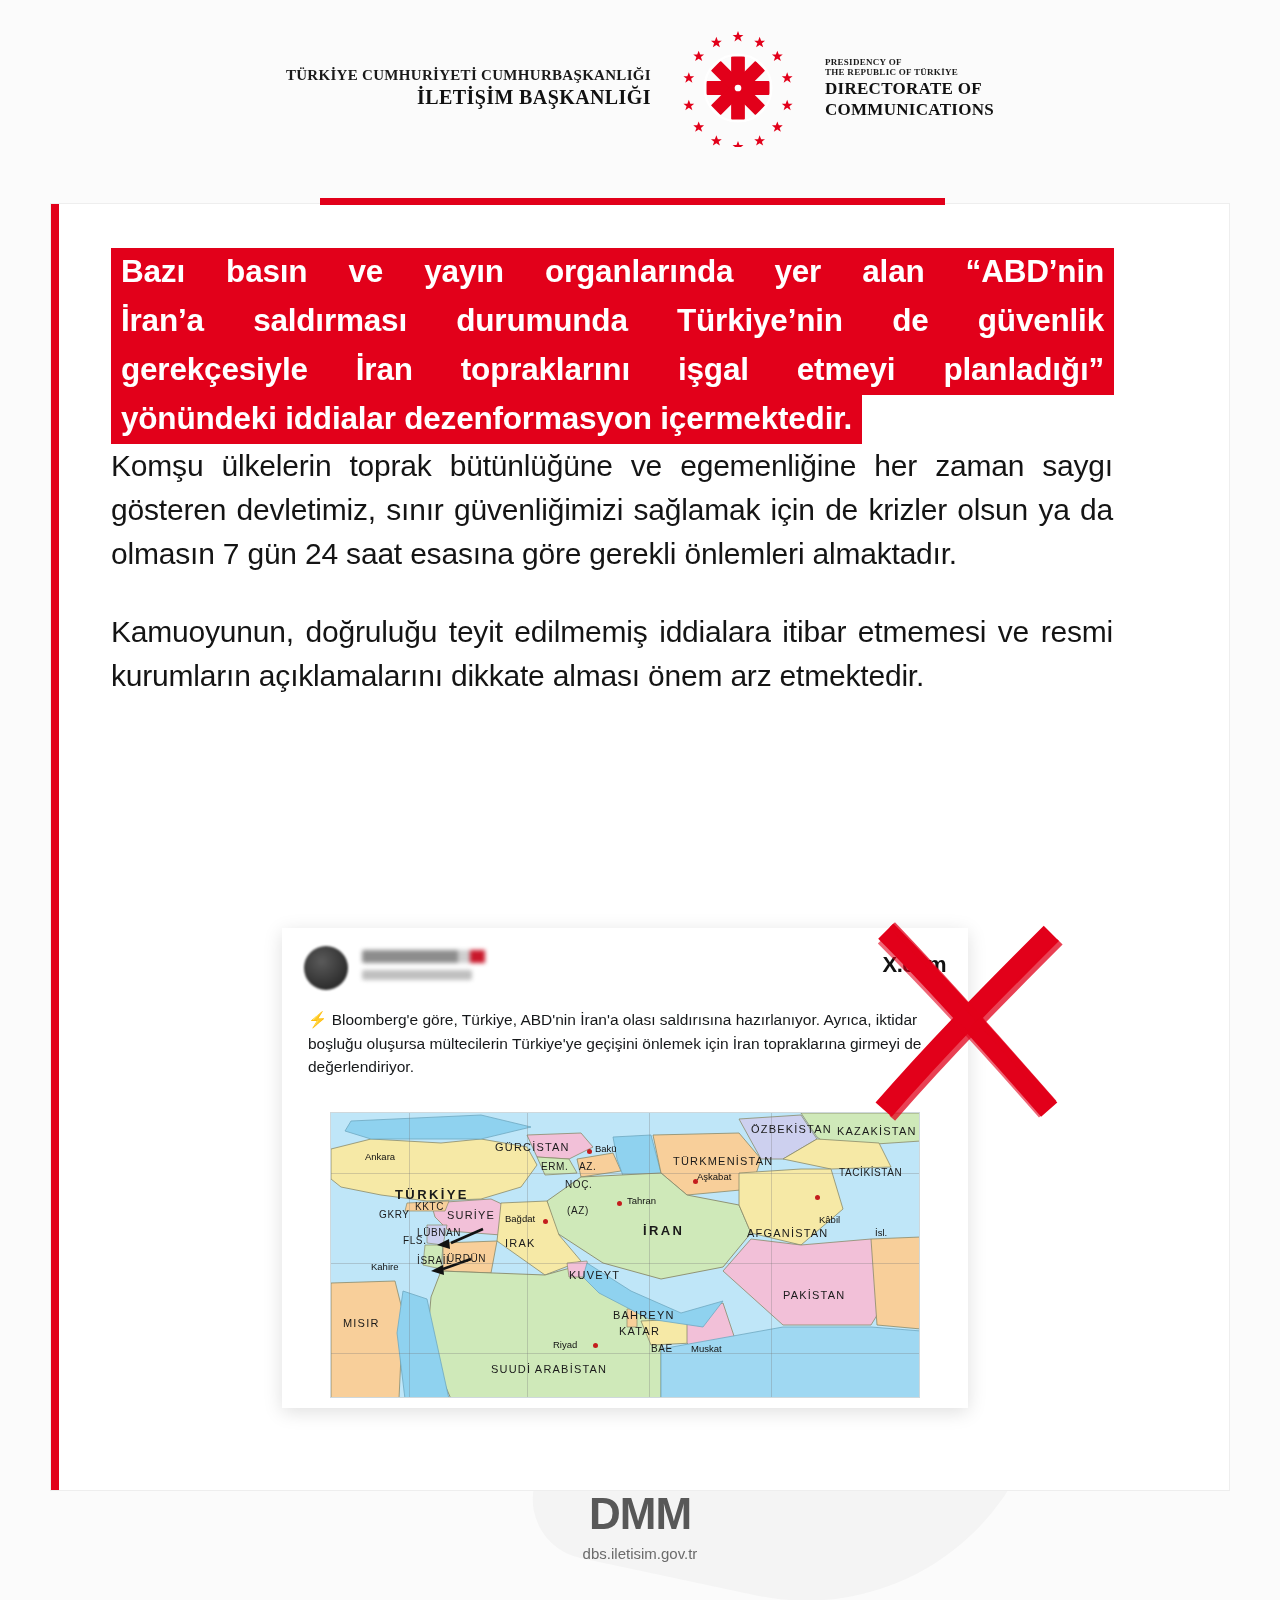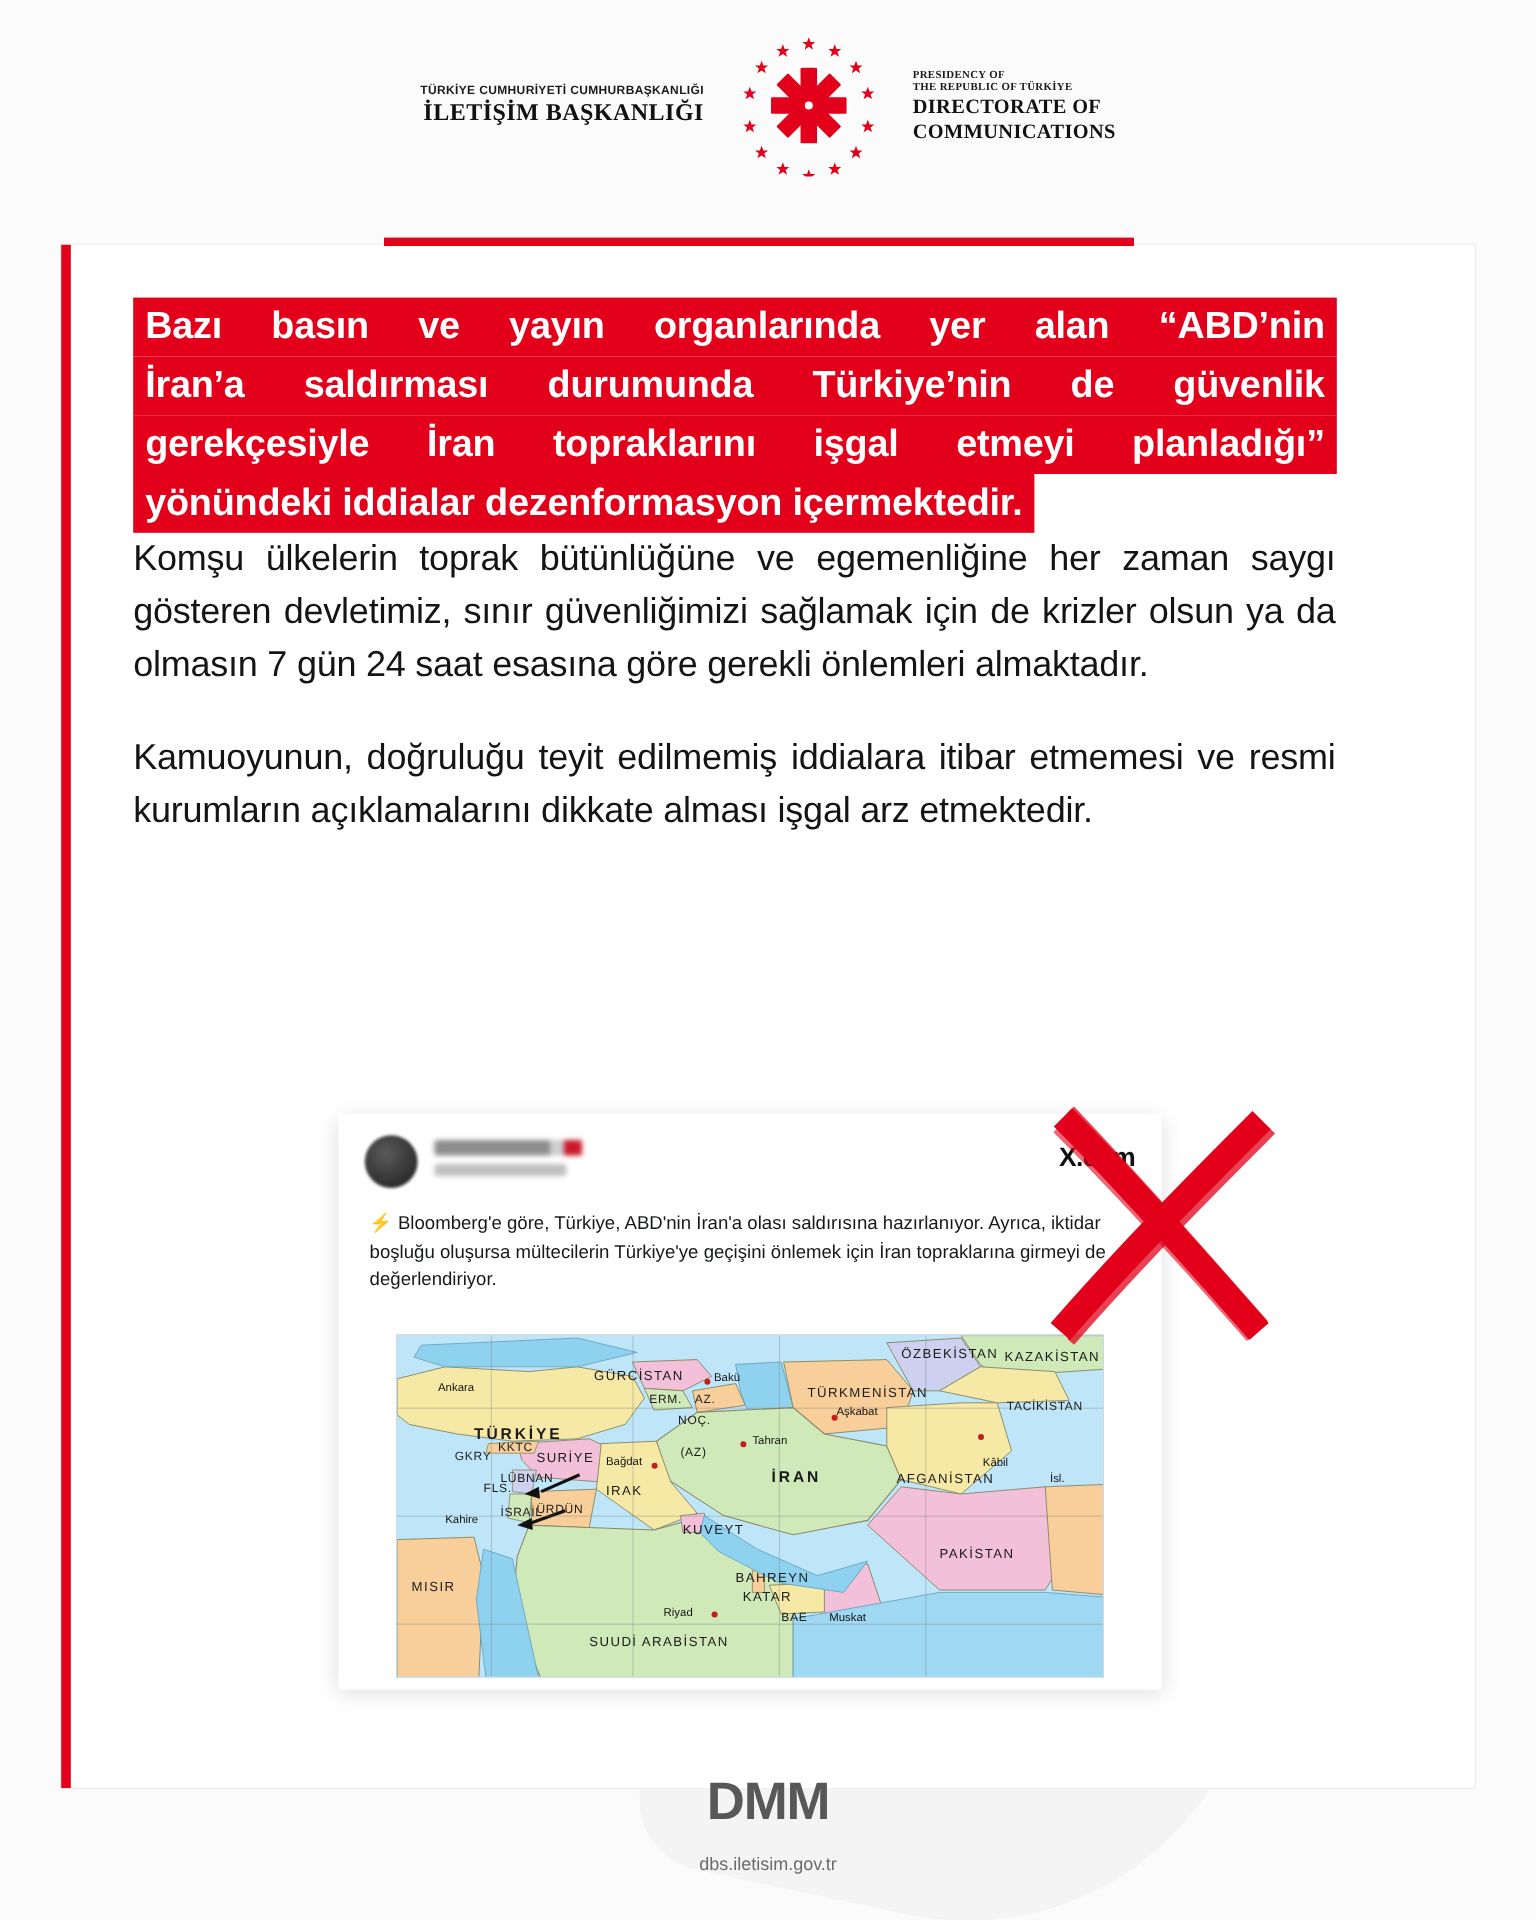--- a/index.html
+++ b/index.html
@@ -63,25 +63,25 @@
     align-items: center;
     justify-content: center;
     gap: 28px;
     z-index: 4;
   }
   .brand-tr {
     text-align: right;
     line-height: 1.15;
   }
   .brand-tr .small {
-    font-size: 10px;
+    font-size: 15px;
     letter-spacing: 0.3px;
     color: #1a1a1a;
     font-weight: 700;
-    font-family: Liberation Sans, sans-serif;
+    font-family: Liberation Serif, serif;
   }
   .brand-tr .big {
     font-size: 20px;
     color: #111;
     font-weight: 700;
     letter-spacing: 0.4px;
     font-family: "Liberation Serif", serif;
     margin-top: 2px;
   }
   .brand-en {
@@ -319,21 +319,21 @@
     z-index: 7;
   }
   .footer .dmm {
     font-size: 44px;
     font-weight: 700;
     color: #585858;
     letter-spacing: -1px;
     font-family: "Liberation Sans", sans-serif;
   }
   .footer .url {
-    margin-top: 18px;
+    margin-top: 6px;
     font-size: 15px;
     color: #6b6b6b;
   }
 </style>
 </head>
 <body>
 
 <div class="page">
 
   <div class="deco-star bg-deco"></div>
@@ -403,21 +403,21 @@
     <div class="card-inner">
 
       <div class="headline">
         <span class="hl justify">Bazı  basın  ve  yayın  organlarında  yer  alan  “ABD’nin</span>
         <span class="hl justify">İran’a  saldırması  durumunda  Türkiye’nin  de  güvenlik</span>
         <span class="hl justify">gerekçesiyle  İran  topraklarını  işgal  etmeyi  planladığı”</span>
         <span class="hl">yönündeki iddialar dezenformasyon içermektedir.</span>
       </div>
 
       <p class="para">Komşu ülkelerin toprak bütünlüğüne ve egemenliğine her zaman saygı gösteren devletimiz, sınır güvenliğimizi sağlamak için de krizler olsun ya da olmasın 7 gün 24 saat esasına göre gerekli önlemleri almaktadır.</p>
-      <p class="para last-left">Kamuoyunun, doğruluğu teyit edilmemiş iddialara itibar etmemesi ve resmi kurumların açıklamalarını dikkate alması işgal arz etmektedir.</p>
+      <p class="para last-left">Kamuoyunun, doğruluğu teyit edilmemiş iddialara itibar etmemesi ve resmi kurumların açıklamalarını dikkate alması önem arz etmektedir.</p>
 
     </div>
   </div>
 
   <div class="shot-wrap">
     <div class="shot">
 
       <div class="shot-head">
         <div class="avatar"></div>
         <div class="acct">

